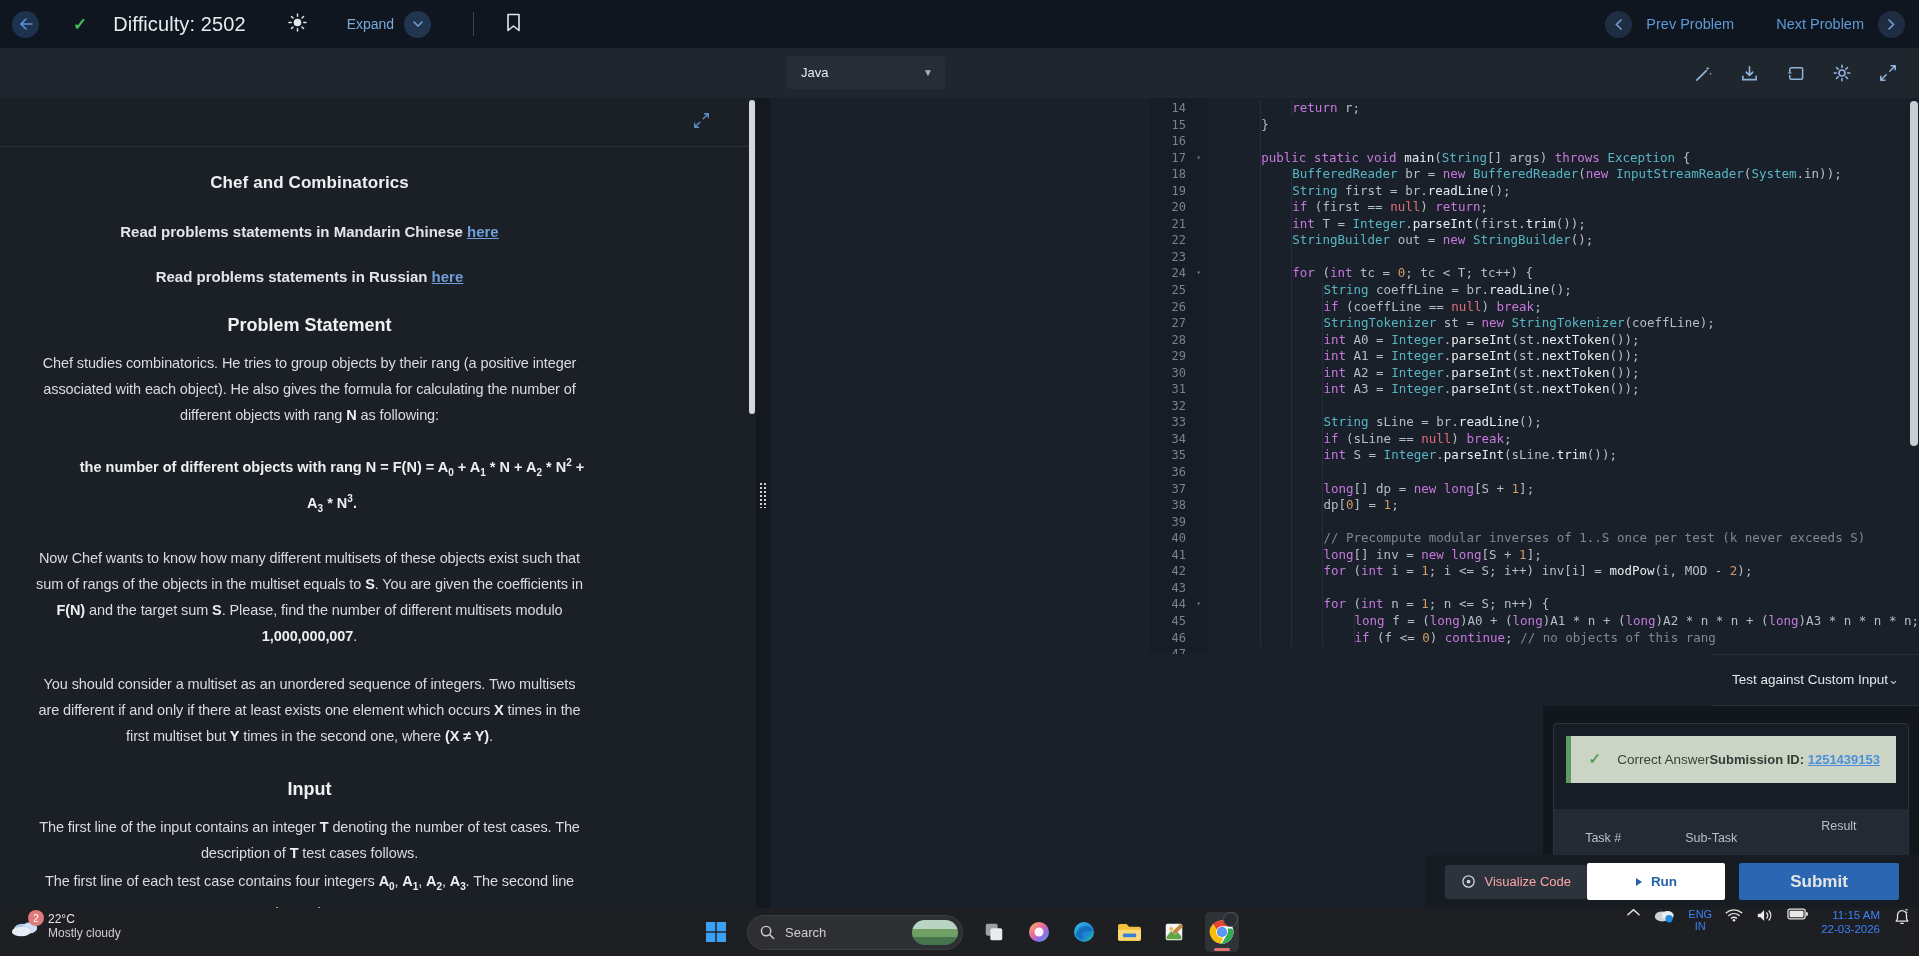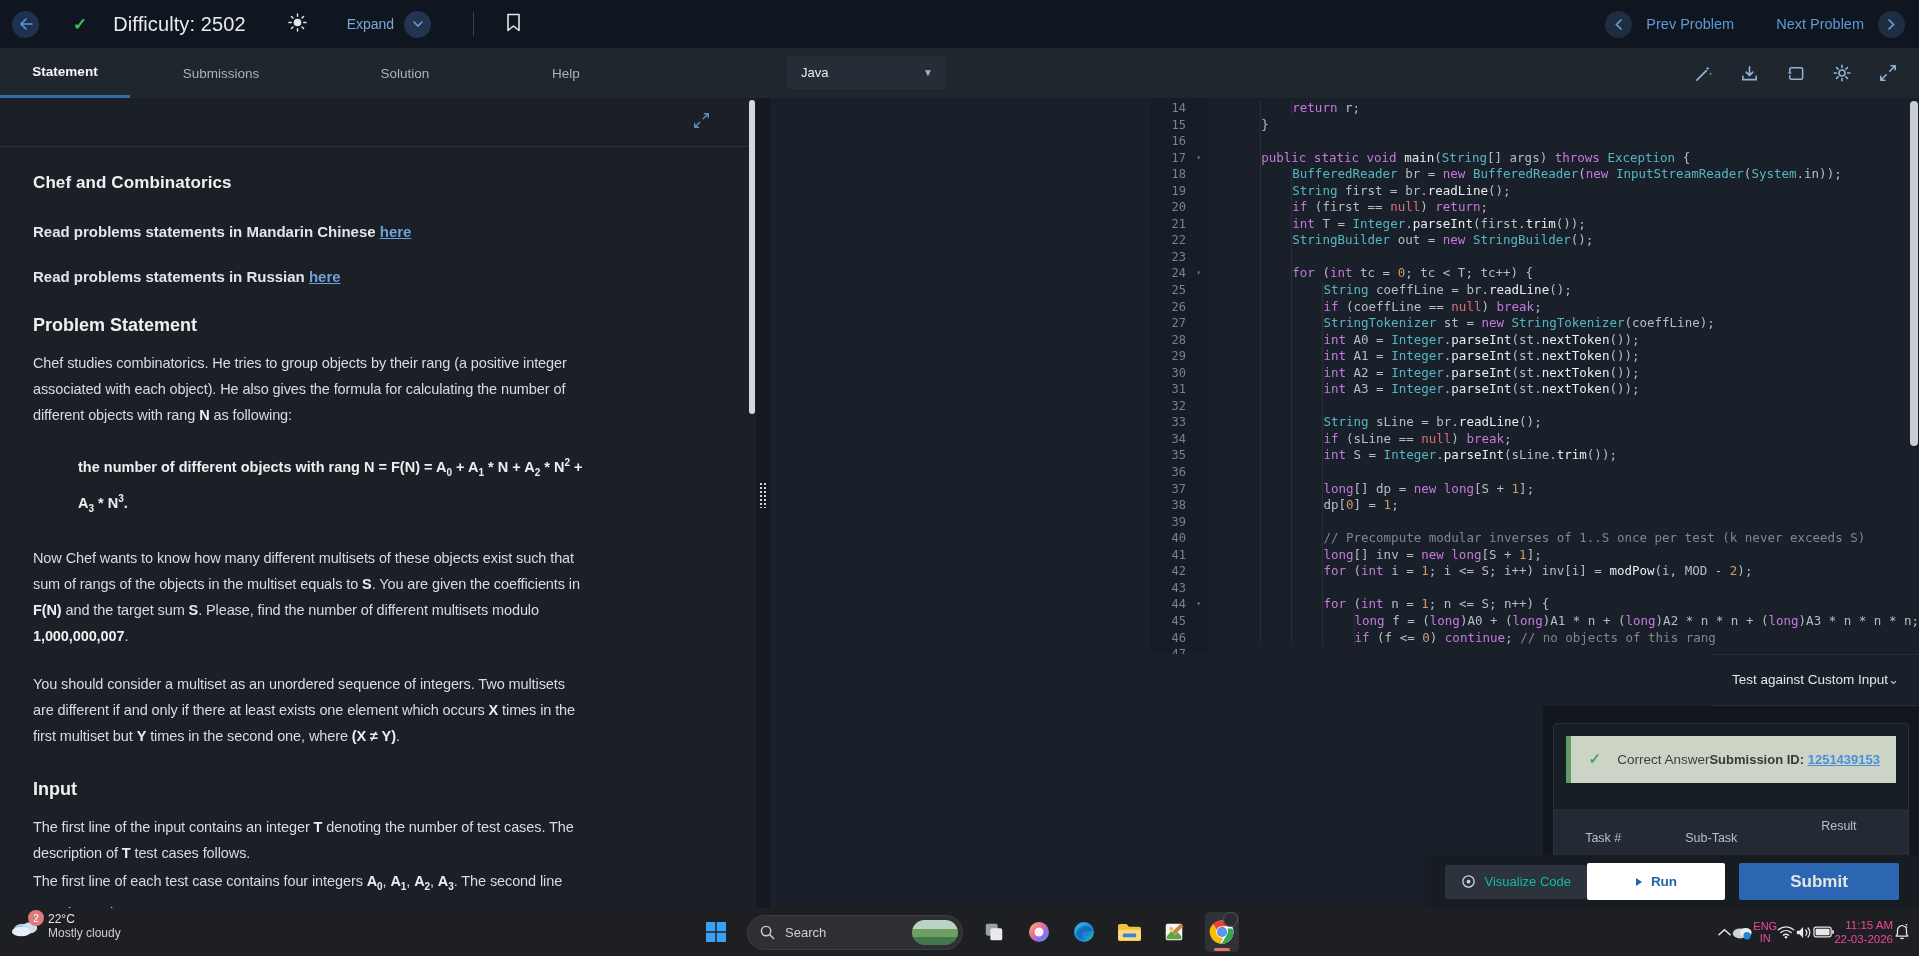--- a/index.html
+++ b/index.html
@@ -27,21 +27,21 @@
   .lang-select .lbl{margin-left:14px;flex:1;}
   .lang-select .caret{color:#aab1b9;font-size:10px;margin-right:12px;}
   .ed-icons{position:absolute;right:22px;top:0;height:50px;display:flex;align-items:center;gap:27px;}
   .ed-icons svg,.ed-icons span{cursor:pointer;}
   
   .main{position:absolute;top:98px;left:0;right:0;bottom:48px;display:flex;}
   .left-panel{width:756px;background:#1b2027;position:relative;overflow:hidden;}
   .lp-head{height:48px;border-bottom:1px solid #2a313a;position:relative;}
   .lp-expand{position:absolute;right:46px;top:14px;}
   .lp-scroll{position:absolute;right:1px;top:2px;width:6px;height:314px;background:#d4d8dc;border-radius:3px;}
-  .lp-content{padding:26px 170px 0 33px;color:#d8dbdf;}
+  .lp-content{padding:26px 170px 0 33px;color:#d8dbdf;text-align:center;}
   .pb-title{font-size:17px;font-weight:bold;color:#eef0f2;margin:0 0 30px 0;letter-spacing:.1px;}
   .pb-link-line{font-size:15px;font-weight:bold;color:#e3e6e9;margin:0 0 28px 0;}
   .pb-link-line a{color:#6fa0d9;text-decoration:underline;cursor:pointer;font-weight:bold;}
   .pb-h3{font-size:18px;font-weight:bold;color:#eef0f2;margin:30px 0 14px 0;}
   .pb-p{font-size:14.5px;line-height:26px;margin:0 0 22px 0;letter-spacing:-.1px;}
   .pb-p.tight{margin:0 0 2px 0;}
   .pb-formula{font-size:14.5px;line-height:26px;font-weight:bold;color:#eceef0;padding-left:45px;margin:0 0 24px 0;}
   .pb-p b,.pb-formula b{color:#eceef0;}
   sub.s,sup.s{font-size:10px;}
   .drag-strip{width:14px;background:#141920;position:relative;}
@@ -69,42 +69,42 @@
   .banner{margin:12px;height:47px;background:#ccd5c5;border-left:5px solid #5f9b66;display:flex;align-items:center;}
   .banner .chk{color:#4e9e58;font-size:15px;font-weight:bold;margin-left:18px;}
   .banner .status{color:#39423c;font-size:13.5px;margin-left:16px;flex:1;}
   .banner .sub{color:#333c36;font-size:13px;margin-right:16px;font-weight:bold;}
   .banner .sub a{color:#4a90d9;text-decoration:underline;cursor:pointer;}
   .thead{margin-top:26px;background:#242a33;display:flex;height:62px;color:#b9bfc6;font-size:12.5px;}
   .thead .c{display:flex;justify-content:center;}
   .thead .c0{width:33%;padding-top:22px;} .thead .c1{width:28%;padding-top:22px;} .thead .c2{width:39%;padding-top:10px;}
   .actions{height:53px;background:#171c23;display:flex;align-items:center;}
   .viz-btn{margin-left:20px;height:34px;background:#2d333c;border-radius:3px;display:flex;align-items:center;
-           padding:0 16px;color:#14b8a6;font-size:13px;cursor:pointer;gap:9px;}
+           padding:0 16px;color:#fca5a5;font-size:13px;cursor:pointer;gap:9px;}
   .run-btn{margin-left:auto;width:138px;height:37px;background:#fff;border-radius:2px;display:flex;align-items:center;
            justify-content:center;color:#2563a8;font-size:13.5px;font-weight:bold;cursor:pointer;gap:8px;}
   .submit-btn{width:160px;height:37px;background:#2a66b2;border-radius:2px;display:flex;align-items:center;
            justify-content:center;color:#e5e5e5;font-size:17px;font-weight:bold;cursor:pointer;margin:0 20px 0 14px;}
   
   .taskbar{position:absolute;left:0;right:0;bottom:0;height:48px;background:#1d1f22;}
   .weather{position:absolute;left:10px;top:4px;display:flex;align-items:center;cursor:pointer;}
   .weather .txt{margin-left:8px;color:#e6e6e6;font-size:12px;line-height:14px;}
   .weather .badge{position:absolute;left:18px;top:-2px;width:16px;height:16px;border-radius:50%;background:#e07b7b;
                   color:#fff;font-size:10px;display:flex;align-items:center;justify-content:center;}
   .tb-center{position:absolute;left:702px;top:0;height:48px;display:flex;align-items:center;gap:17px;}
   .tb-icon{width:28px;height:28px;display:flex;align-items:center;justify-content:center;cursor:pointer;position:relative;}
   .search-pill{width:214px;height:33px;border-radius:17px;background:#2e2f33;border:1px solid #3c3d41;
                display:flex;align-items:center;cursor:pointer;}
   .search-pill .txt{color:#cfcfcf;font-size:13px;margin-left:10px;flex:1;}
   .search-thumb{width:46px;height:25px;border-radius:13px;margin-right:4px;
       background:linear-gradient(180deg,#b9d4c2 0 35%,#6f9f62 35% 70%,#44754c 70% 100%);}
   .chrome-slot{width:34px;height:40px;display:flex;align-items:center;justify-content:center;background:#2f3236;border-radius:5px;position:relative;cursor:pointer;}
   .chrome-underline{position:absolute;bottom:1px;left:9px;width:16px;height:3px;border-radius:2px;background:#e3736f;}
   .avatar-dot{position:absolute;right:1px;top:0px;width:13px;height:13px;border-radius:50%;background:#2b2b33;border:1px solid #555;}
-  .tray{position:absolute;right:8px;top:0;height:48px;display:flex;align-items:center;color:#ec4899;}
+  .tray{position:absolute;right:8px;top:0;height:48px;display:flex;align-items:flex-start;gap:13px;color:#3b82f6;}
   .lang-ind{font-size:11px;line-height:12px;text-align:center;cursor:pointer;}
   .clock{font-size:11.5px;line-height:14px;text-align:right;cursor:pointer;}
 </style>
 </head>
 <body>
 
 <div id="app">
 
   <div class="topbar">
     <div class="cbtn back">
@@ -144,26 +144,20 @@
       <span class="prevnext-label" style="margin-left:28px">Next Problem</span>
       <div class="cbtn" style="background:#1f2d42">
         <svg width="7" height="11" viewBox="0 0 7 11">
             <path d="M1 1l4.5 4.5L1 10" stroke="#6f9bd1" stroke-width="1.7" fill="none" stroke-linecap="round"></path>
           </svg>
       </div>
     </div>
   </div>
 
   <div class="tabbar">
-    <div style="display:flex;align-items:stretch;">
-        <div class="tab active" style="margin-left: 0px; width: 130px;">Statement</div>
-        <div class="tab" style="margin-left: 16px; width: 150px;">Submissions</div>
-        <div class="tab" style="margin-left: 49px; width: 120px;">Solution</div>
-        <div class="tab" style="margin-left: 51px; width: 100px;">Help</div>
-      </div>
     <div class="lang-select">
       <span class="lbl">Java</span>
       <span class="caret">▼</span>
     </div>
     <div class="ed-icons">
       <svg width="19" height="19" viewBox="0 0 20 20">
           <path d="M3 17 13 7" stroke="#8fb3dc" stroke-width="1.7" stroke-linecap="round"></path>
           <path d="m14.5 2.5.6 1.6 1.6.6-1.6.6-.6 1.6-.6-1.6-1.6-.6 1.6-.6zM17.5 9l.4 1 1 .4-1 .4-.4 1-.4-1-1-.4 1-.4z" fill="#8fb3dc"></path>
         </svg>
       <svg width="19" height="19" viewBox="0 0 20 20">

